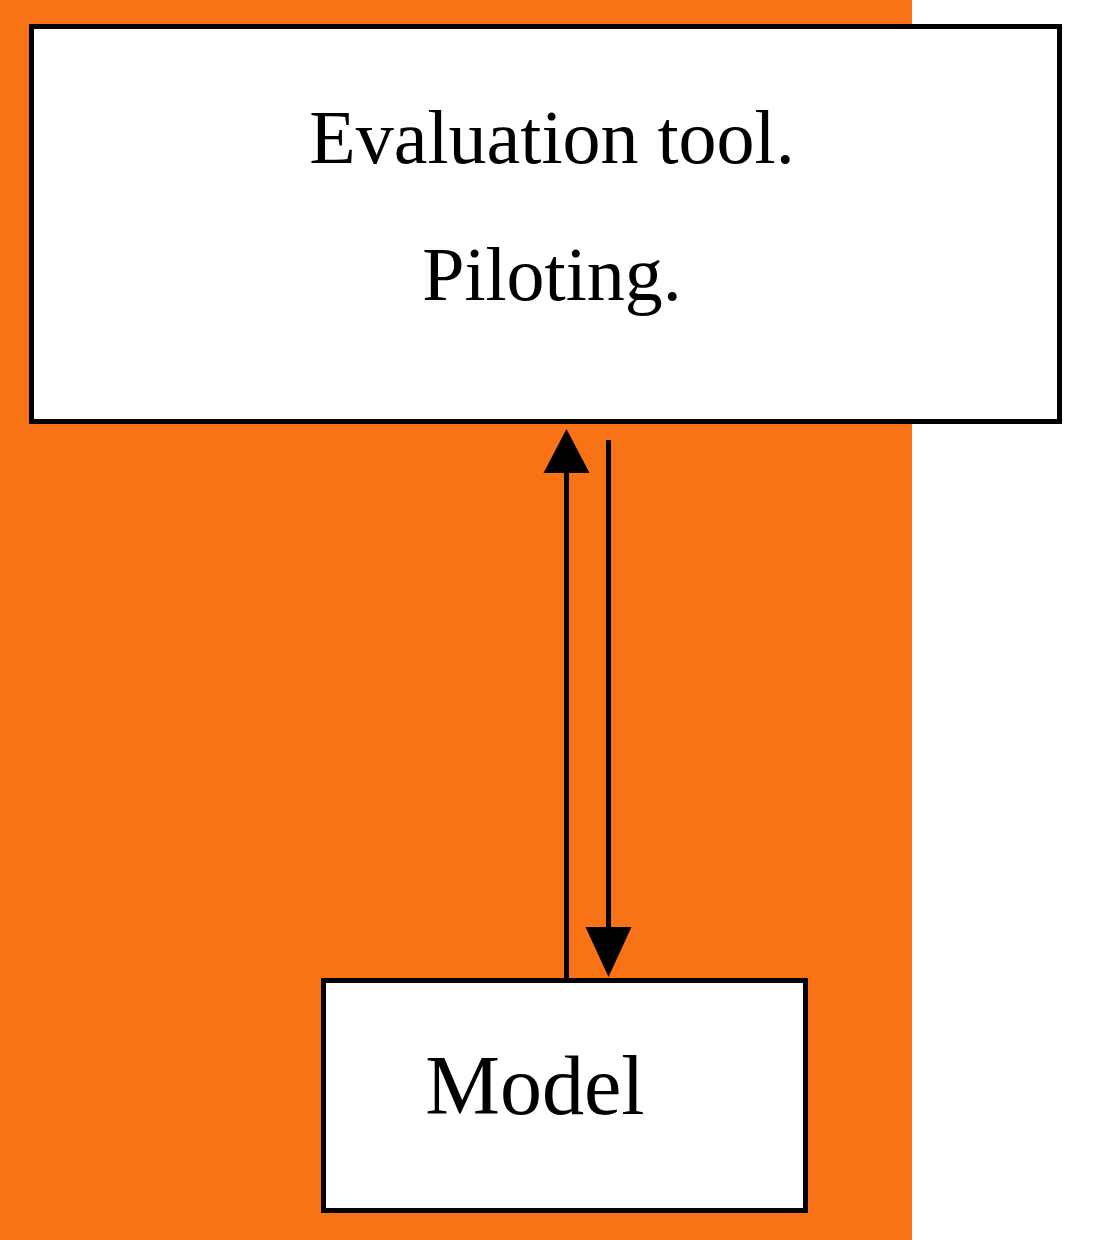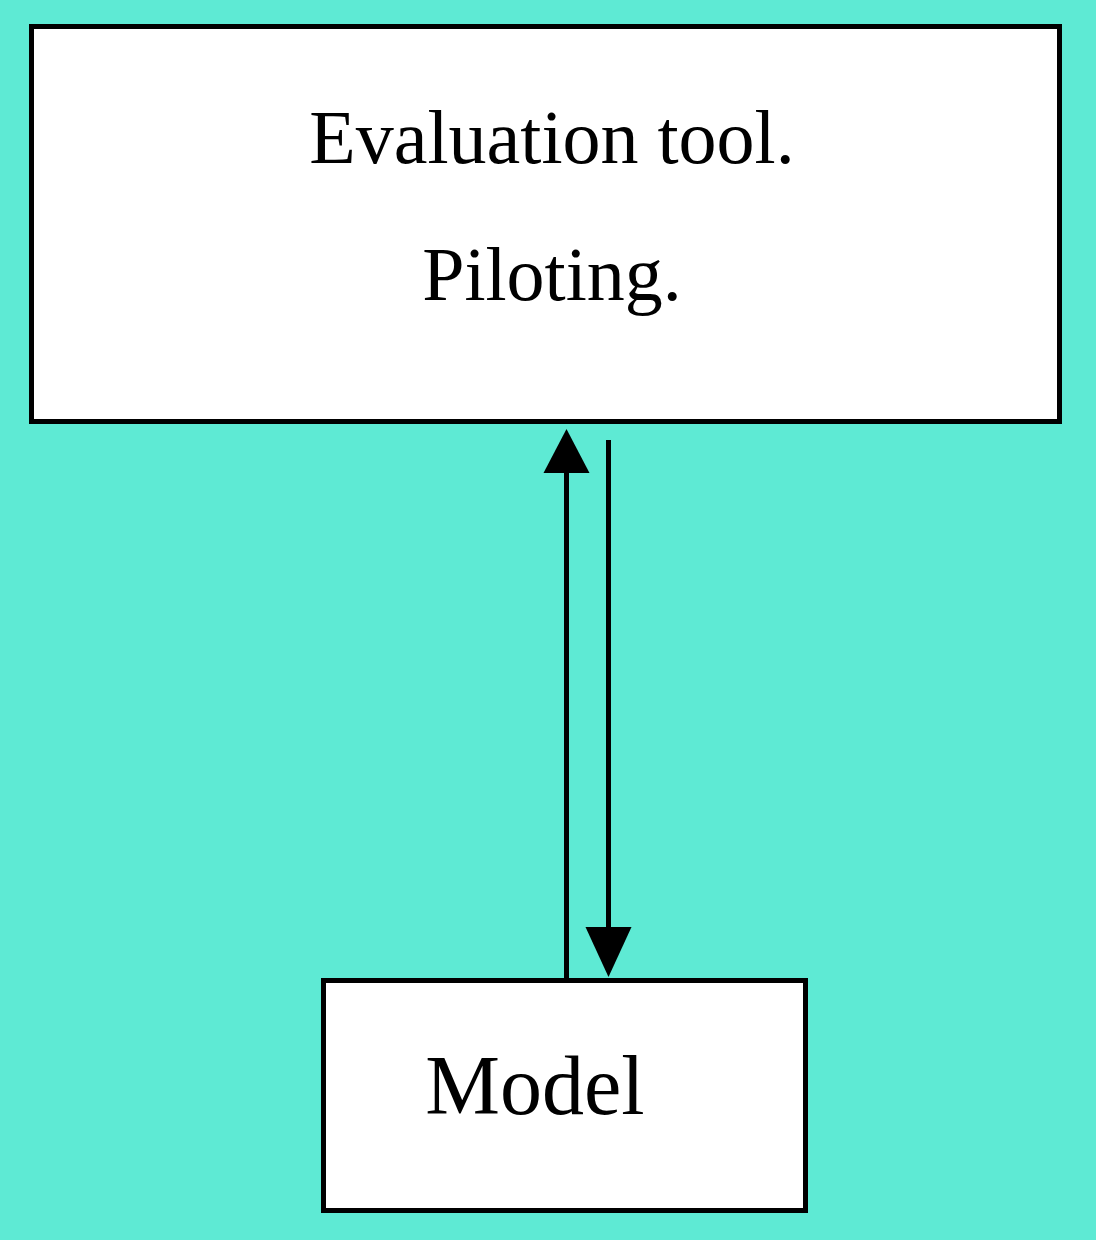--- a/index.html
+++ b/index.html
@@ -8,23 +8,23 @@
     background: #ffffff;
   }
   body {
     width: 1096px;
     height: 1240px;
     font-family: "Liberation Serif", serif;
     overflow: hidden;
   }
   #diagram-root {
     position: relative;
-    width: 1096px;
+    width: 912px;
     height: 1240px;
-    background: #5eead4;
+    background: #f97316;
   }
   svg.diagram-canvas {
     position: absolute;
     top: 0;
     left: 0;
     width: 1096px;
     height: 1240px;
     display: block;
   }
   .node-box {

